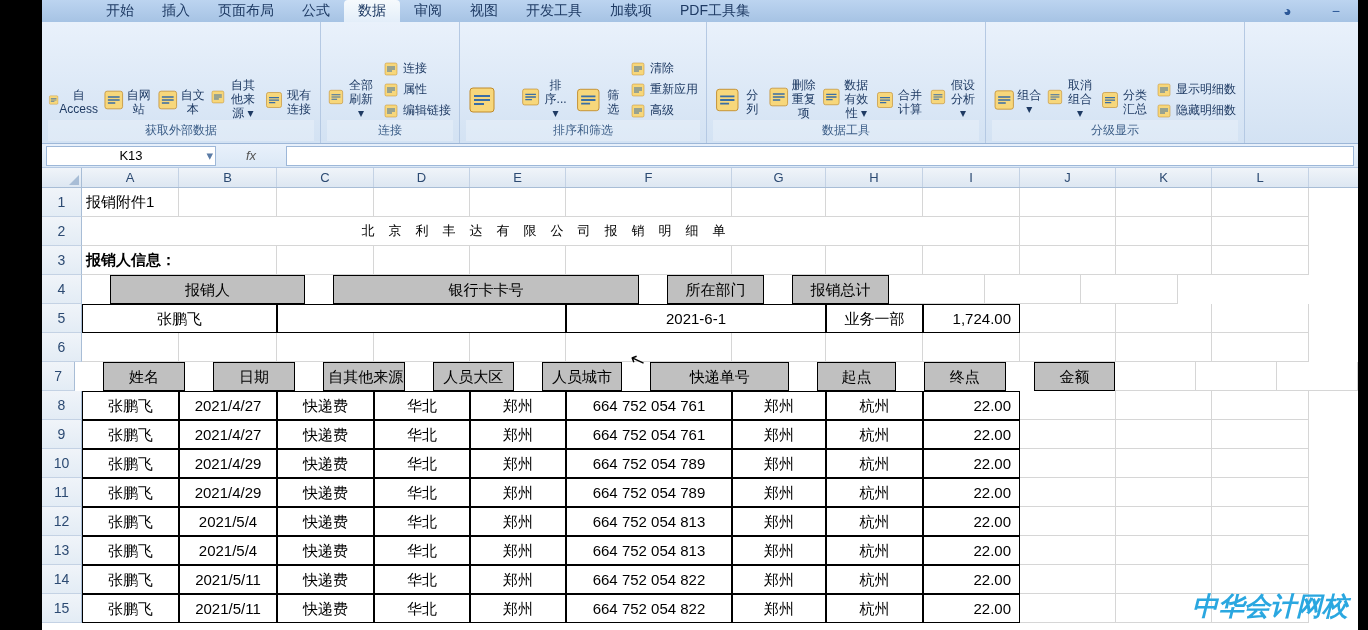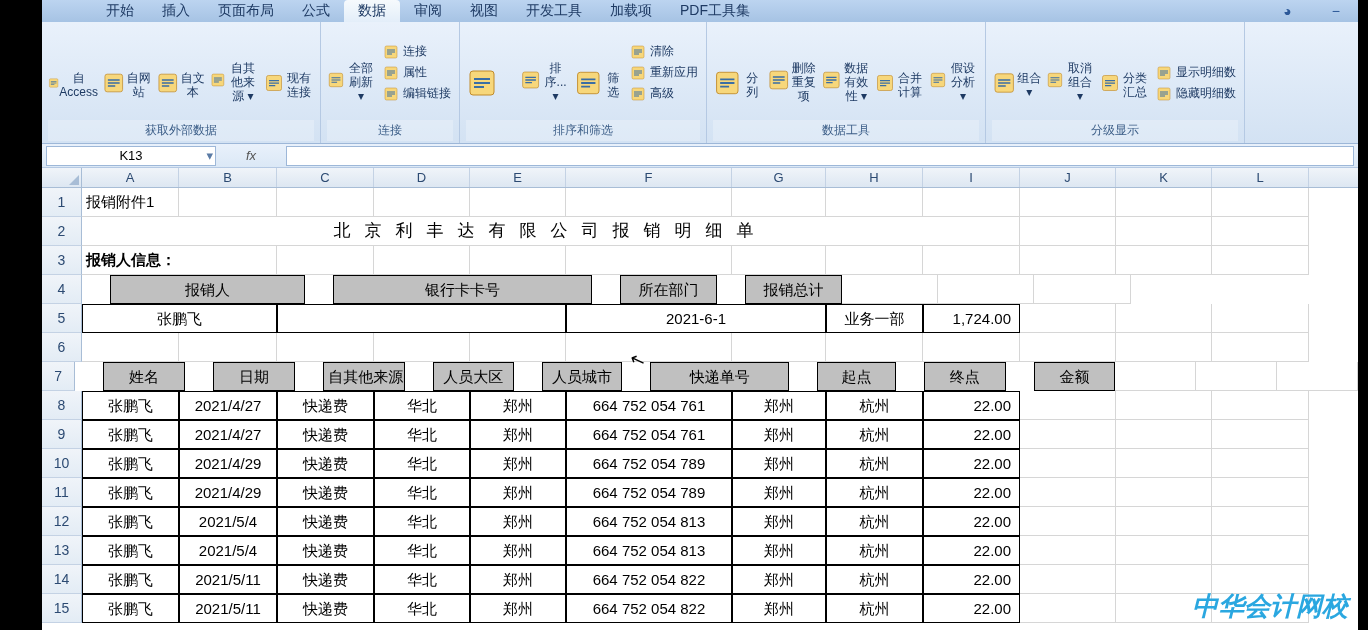--- a/index.html
+++ b/index.html
@@ -11,21 +11,21 @@
 .tabs { position: absolute; left: 42px; top: 0; right: 10px; height: 22px; background: linear-gradient(#bcd4f0,#a6c3e4); display: flex; align-items: center; padding-left: 50px; }
 .tab { padding: 2px 14px; color: #1e3a63; font-size: 14px; cursor: pointer; }
 .tab.active { background: linear-gradient(#f6fafd,#e3eef9); border-radius: 4px 4px 0 0; }
 .tabs .help { margin-left: auto; margin-right: 40px; color: #2c5898; font-size: 14px; }
 .tabs .mini { color: #2c5898; font-size: 14px; margin-right: 18px; }
 
 
 .ribbon { position: absolute; left: 42px; top: 22px; right: 10px; height: 122px; background: linear-gradient(#e9f1fb,#d3e2f3); border-bottom: 1px solid #9db7d8; display: flex; }
 .group { border-right: 1px solid #b5c9e3; display: flex; flex-direction: column; justify-content: space-between; padding: 4px 6px 2px 6px; }
 .group-body { display: flex; align-items: flex-end; flex: 1; gap: 4px; }
-.group-label { text-align: center; color: #3b5d87; font-size: 12px; padding: 2px 0; background: rgba(255,255,255,.25); margin-top: 17px; }
+.group-label { text-align: center; color: #3b5d87; font-size: 12px; padding: 2px 0; background: rgba(255,255,255,.25); }
 .big-btn { display: flex; flex-direction: row; align-items: center; width: 50px; cursor: pointer; justify-content: space-between; }
 .big-btn .ic { width: 32px; height: 32px; margin-bottom: 4px; }
 .big-btn span { text-align: center; color: #1e3a63; font-size: 12px; line-height: 14px; }
 .small-row { display: flex; flex-direction: column; gap: 2px; }
 .small-btn { display: flex; align-items: center; gap: 4px; color: #1e3a63; font-size: 12px; cursor: pointer; padding: 1px 2px; }
 .small-btn .ic-s { width: 16px; height: 16px; }
 .dd { font-size: 9px; color: #3b5d87; }
 
 
 .namebar { position: absolute; left: 42px; top: 144px; right: 10px; height: 24px; background: linear-gradient(#e9f1fb,#dbe8f6); display: flex; align-items: center; border-bottom: 1px solid #b5c9e3; }
@@ -41,21 +41,21 @@
 .colhdr { display: flex; height: 20px; background: linear-gradient(#f0f4f9,#dde7f2); border-bottom: 1px solid #a8bdd6; }
 .corner { width: 40px; border-right: 1px solid #a8bdd6; background: linear-gradient(#f0f4f9,#dde7f2); position: relative; }
 .corner::after{content:""; position:absolute; right:2px; bottom:2px; width:0;height:0;border-left:10px solid transparent; border-bottom:10px solid #a8bdd6;}
 .ch { border-right: 1px solid #c4d2e4; text-align: center; font-size: 13px; color: #2c4a72; line-height: 20px; }
 .rowhdr { width: 40px; background: linear-gradient(#f0f4f9,#e3ecf5); border-right: 1px solid #a8bdd6; text-align: center; font-size: 14px; color: #2c4a72; line-height: 28px; border-bottom: 1px solid #c4d2e4; }
 .row { display: flex; height: 29px; }
 .cell { border-right: 1px solid #d6d6d6; border-bottom: 1px solid #d6d6d6; font-size: 15px; line-height: 28px; padding: 0 4px; overflow: hidden; white-space: nowrap; }
 .hdr-gray { background: #c0c0c0; font-weight: normal; text-align: center; border: 1px solid #000 !important; margin-left: 28px; }
 .tbl { border: 1px solid #000 !important; text-align: center; }
 .tbl-r { text-align: right; padding-right: 8px; }
-.title-big { font-size: 17px; letter-spacing: 14px; text-align: center; font-family: SimSun; }
+.title-big { font-size: 13px; letter-spacing: 14px; text-align: center; font-family: SimSun; }
 .bold { font-weight: bold; }
 
 
 .wm { position: absolute; right: 20px; bottom: 6px; font-size: 26px; font-weight: bold; color: #2aa7e0; font-family: "Microsoft YaHei"; font-style: italic; }
 
 
 .cursor-arrow { position: absolute; left: 630px; top: 349px; pointer-events: none; font-size: 18px; color: #000; transform: rotate(-20deg); }
 
 
 .cA{width:97px}.cB{width:98px}.cC{width:97px}.cD{width:96px}.cE{width:96px}.cF{width:166px}.cG{width:94px}.cH{width:97px}.cI{width:97px}.cJ{width:96px}.cK{width:96px}.cL{width:97px}
@@ -350,21 +350,21 @@
         <div class="cell cG"></div>
         <div class="cell cH"></div>
         <div class="cell cI"></div>
         <div class="cell cJ"></div>
         <div class="cell cK"></div>
         <div class="cell cL"></div>
       </div>
       <div class="row">
         <div class="rowhdr">4</div>
         <div class="cell hdr-gray" style="width: 195px;">报销人</div>
-        <div class="cell hdr-gray" style="width: 259px;">银行卡卡号</div>
+        <div class="cell hdr-gray" style="width: 306px;">银行卡卡号</div>
         <div class="cell hdr-gray" style="width: 97px;">所在部门</div>
         <div class="cell hdr-gray" style="width: 97px;">报销总计</div>
         <div class="cell cJ"></div>
         <div class="cell cK"></div>
         <div class="cell cL"></div>
       </div>
       <div class="row">
         <div class="rowhdr">5</div>
         <div class="cell tbl" style="width: 195px;">张鹏飞</div>
         <div class="cell tbl" style="width: 289px;"></div>

